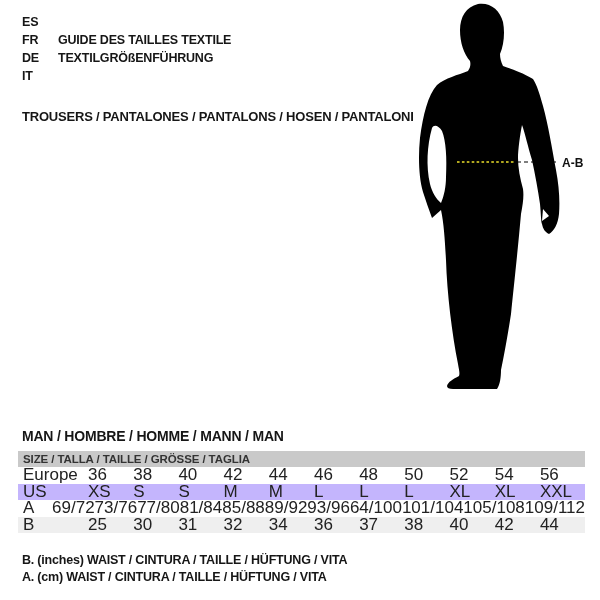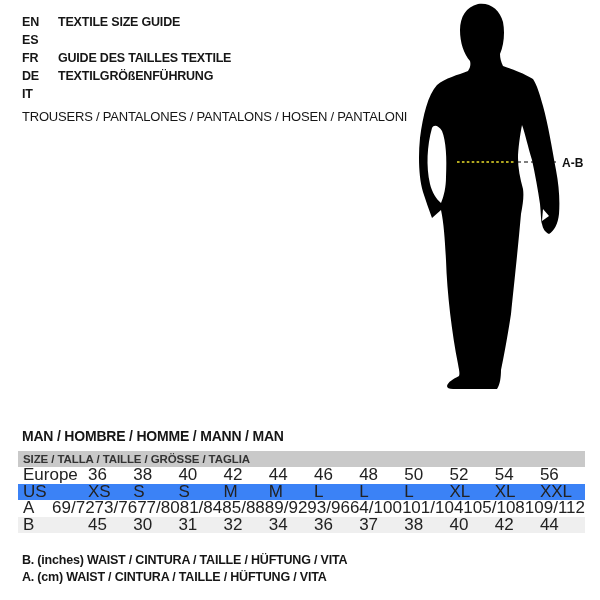--- a/index.html
+++ b/index.html
@@ -6,21 +6,21 @@
   html,body { width:600px; height:600px; background:#ffffff; overflow:hidden; }
   body { font-family:"Liberation Sans","DejaVu Sans",sans-serif; color:#1a1a1a; position:relative; }
 
   
   .langs { position:absolute; left:22px; top:13px; }
   .lang-row { display:flex; height:18px; line-height:18px; font-weight:700;
               font-size:12.5px; letter-spacing:-0.2px; color:#161616; }
   .lang-code { width:36px; }
 
   
-  .category { position:absolute; left:22px; top:109px; font-weight:400;
+  .category { position:absolute; left:22px; top:109px; font-weight:700;
               font-size:13px; letter-spacing:-0.2px; color:#161616; }
 
   
   .figure-wrap { position:absolute; left:415px; top:0px; width:180px; height:395px; }
 
   
   .section-title { position:absolute; left:22px; top:428px; font-weight:700;
                    font-size:14px; letter-spacing:-0.2px; color:#161616; }
 
   
@@ -33,24 +33,20 @@
 
   
   .footnotes { position:absolute; left:22px; top:552px; }
   .footnote { height:17px; line-height:17px; font-weight:700; font-size:12.5px;
               letter-spacing:-0.2px; color:#161616; }
 </style>
 </head>
 <body>
 
 <div class="langs">
-  <div class="lang-row">
-    <span class="lang-code">EN</span>
-    <span>TEXTILE SIZE GUIDE</span>
-  </div>
   <div class="lang-row">
     <span class="lang-code">ES</span>
   </div>
   <div class="lang-row">
     <span class="lang-code">FR</span>
     <span>GUIDE DES TAILLES TEXTILE</span>
   </div>
   <div class="lang-row">
     <span class="lang-code">DE</span>
     <span>TEXTILGRÖßENFÜHRUNG</span>
@@ -131,21 +127,21 @@
     <span class="t-cell">42</span>
     <span class="t-cell">44</span>
     <span class="t-cell">46</span>
     <span class="t-cell">48</span>
     <span class="t-cell">50</span>
     <span class="t-cell">52</span>
     <span class="t-cell">54</span>
     <span class="t-cell">56</span>
   </div>
 
-  <div class="t-row" style="background:#3b82f6;">
+  <div class="t-row" style="background:#c4b5fd;">
     <span class="t-label">US</span>
     <span class="t-cell">XS</span>
     <span class="t-cell">S</span>
     <span class="t-cell">S</span>
     <span class="t-cell">M</span>
     <span class="t-cell">M</span>
     <span class="t-cell">L</span>
     <span class="t-cell">L</span>
     <span class="t-cell">L</span>
     <span class="t-cell">XL</span>
@@ -163,21 +159,21 @@
     <span class="t-cell">89/92</span>
     <span class="t-cell">93/96</span>
     <span class="t-cell">64/100</span>
     <span class="t-cell">101/104</span>
     <span class="t-cell">105/108</span>
     <span class="t-cell">109/112</span>
   </div>
 
   <div class="t-row" style="background:#efefef;">
     <span class="t-label">B</span>
-    <span class="t-cell">45</span>
+    <span class="t-cell">25</span>
     <span class="t-cell">30</span>
     <span class="t-cell">31</span>
     <span class="t-cell">32</span>
     <span class="t-cell">34</span>
     <span class="t-cell">36</span>
     <span class="t-cell">37</span>
     <span class="t-cell">38</span>
     <span class="t-cell">40</span>
     <span class="t-cell">42</span>
     <span class="t-cell">44</span>

